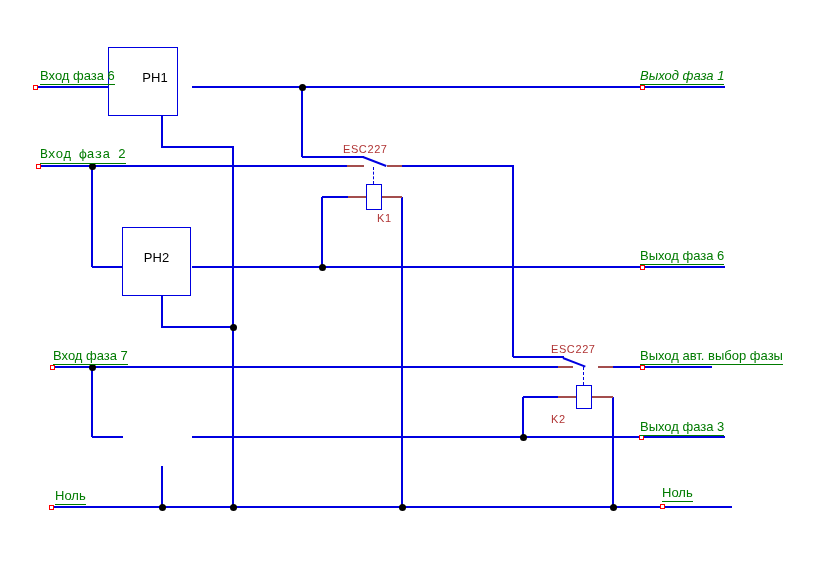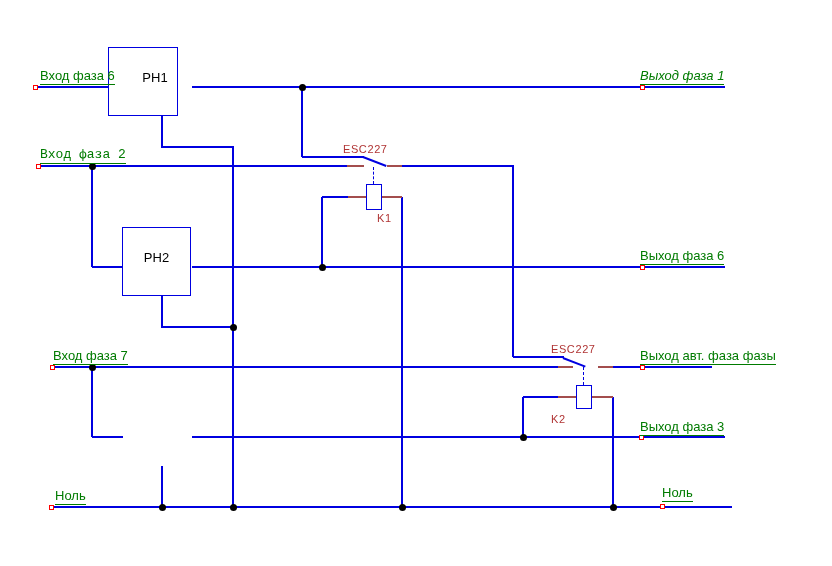--- a/index.html
+++ b/index.html
@@ -110,16 +110,16 @@
     <div class="term" style="left: 640px; top: 265px;"></div>
     <div class="term" style="left: 640px; top: 365px;"></div>
     <div class="term" style="left: 639px; top: 435px;"></div>
     <div class="term" style="left: 660px; top: 504px;"></div>
     <div class="netlabel" style="left: 40px; top: 69px;">Вход фаза 6</div>
     <div class="netlabel" style="left: 40px; top: 148px; font-family: Liberation Mono, monospace;">Вход фаза 2</div>
     <div class="netlabel" style="left: 53px; top: 349px;">Вход фаза 7</div>
     <div class="netlabel" style="left: 55px; top: 489px;">Ноль</div>
     <div class="netlabel" style="left: 640px; top: 69px; font-style: italic;">Выход фаза 1</div>
     <div class="netlabel" style="left: 640px; top: 249px;">Выход фаза 6</div>
-    <div class="netlabel" style="left: 640px; top: 349px;">Выход авт. фаза фазы</div>
+    <div class="netlabel" style="left: 640px; top: 349px;">Выход авт. выбор фазы</div>
     <div class="netlabel" style="left: 640px; top: 420px;">Выход фаза 3</div>
     <div class="netlabel" style="left: 662px; top: 486px;">Ноль</div>
   </div>
 
 </body></html>

